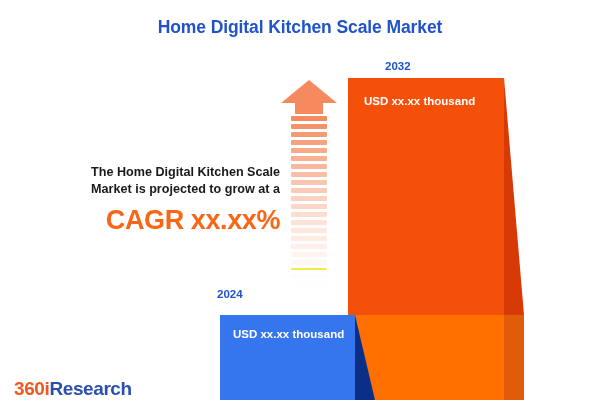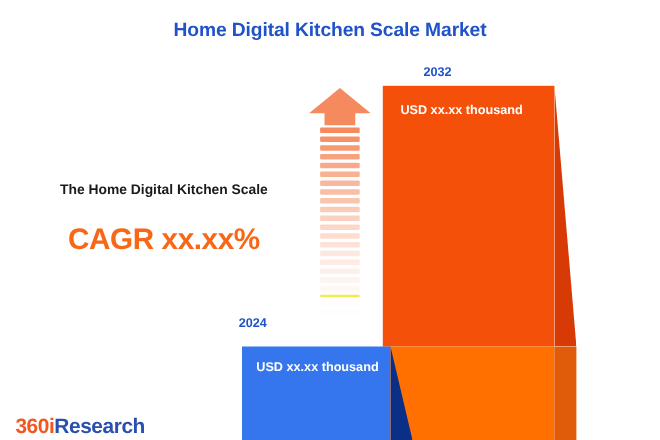--- a/index.html
+++ b/index.html
@@ -142,30 +142,30 @@
     margin-bottom: 3px;
     border-radius: 1px;
   }
 
   
   #cagr-block {
     position: absolute;
     left: 18px;
     top: 164px;
     width: 262px;
-    text-align: center;
+    text-align: right;
   }
   #cagr-lead {
     font-size: 12.6px;
     font-weight: bold;
     color: #1a1a1a;
     line-height: 17px;
   }
   #cagr-value {
-    margin-top: 21px;
+    margin-top: 7px;
     font-size: 27px;
     font-weight: bold;
     color: #f96716;
     letter-spacing: -0.4px;
   }
 
   
   #logo {
     position: absolute;
     left: 14px;
@@ -229,20 +229,21 @@
         <div class="arrow-stripe" style="background: rgba(240, 232, 40, 0.85); height: 2px;"></div>
         <div class="arrow-stripe" style="background: rgba(245, 138, 94, 0.024);"></div>
         <div class="arrow-stripe" style="background: rgba(245, 138, 94, 0.008);"></div>
         <div class="arrow-stripe" style="background: rgba(245, 138, 94, 0);"></div>
       </div>
   </div>
 
   <div id="cagr-block">
     <div id="cagr-lead">
       <span>The Home Digital Kitchen Scale</span><br>
+      <span>Market is projected to grow at a</span>
     </div>
     <div id="cagr-value">CAGR xx.xx%</div>
   </div>
 
   <div id="logo">
     <span id="logo-360i">360i</span><span id="logo-research">Research</span>
   </div>
 
 </div>
 

